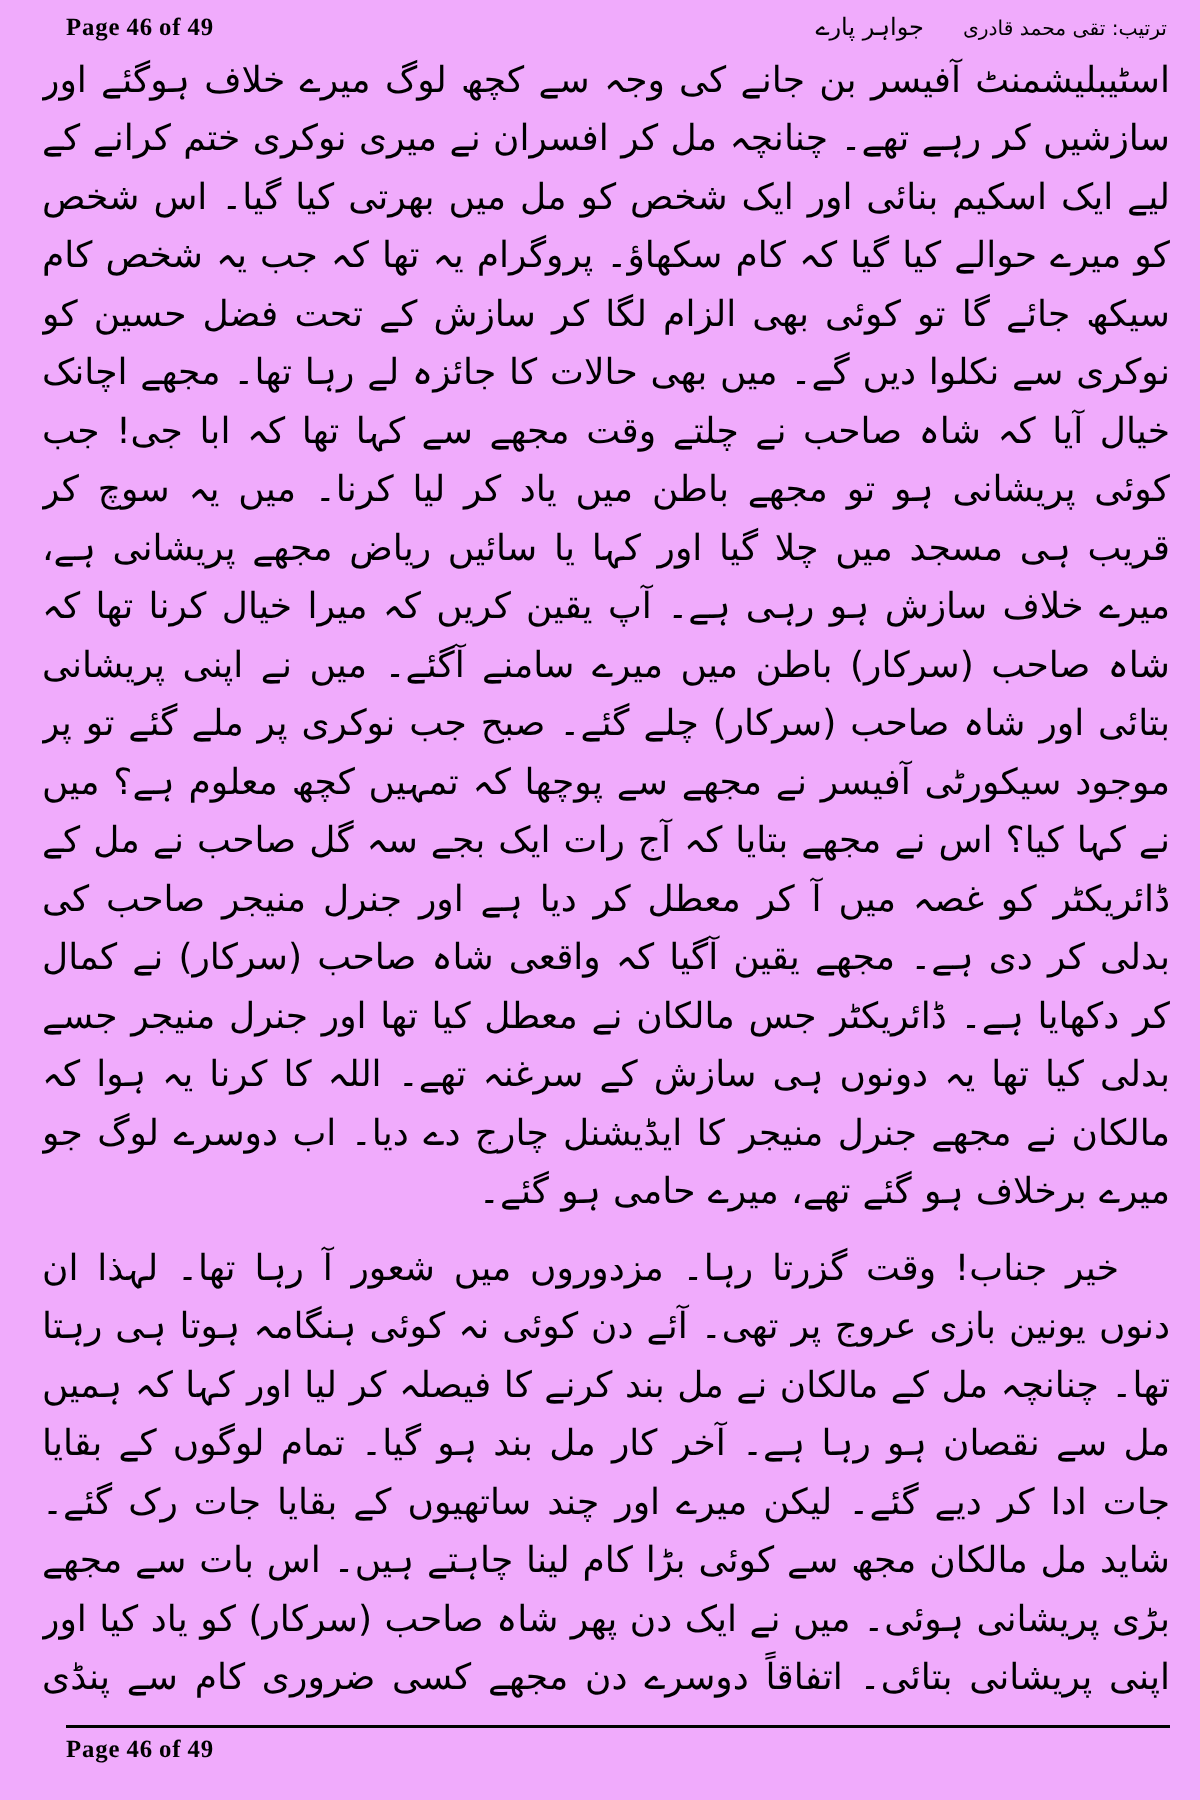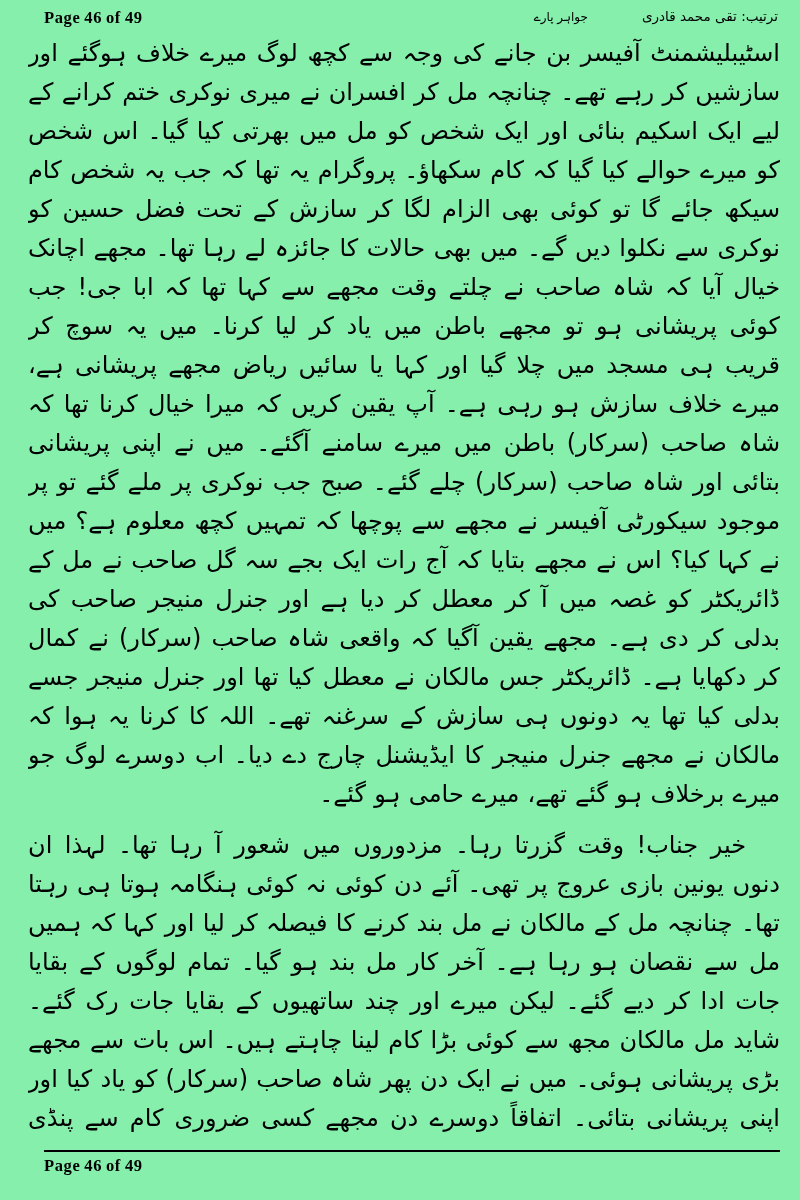--- a/index.html
+++ b/index.html
@@ -8,21 +8,21 @@
     padding: 0;
     background: #ffffff;
   }
   body {
     font-family: "DejaVu Sans", sans-serif;
   }
   .page {
     position: relative;
     width: 800px;
     height: 1200px;
-    background: #86efac;
+    background: #f0abfc;
     overflow: hidden;
     box-sizing: border-box;
   }
 
   
   .page-header {
     position: absolute;
     top: 8px;
     left: 0;
     width: 800px;
@@ -49,25 +49,24 @@
     font-family: "DejaVu Sans", sans-serif;
     font-size: 15px;
     color: #000000;
     white-space: nowrap;
     display: flex;
     flex-direction: row;
     align-items: baseline;
     gap: 26px;
   }
   .header-title {
-    font-size: 12px;
+    font-size: 16px;
   }
   .header-compiler {
     font-size: 13.5px;
-    margin-left: 28px;
   }
 
   
   .body-text {
     position: absolute;
     top: 34px;
     right: 20px;
     left: 28px;
     height: 1100px;
     direction: rtl;

